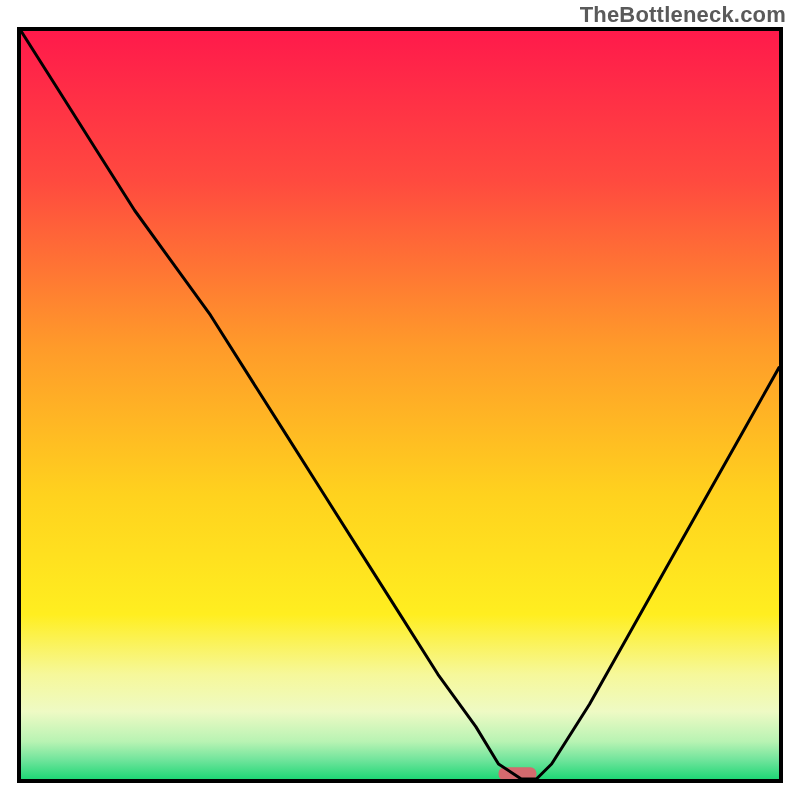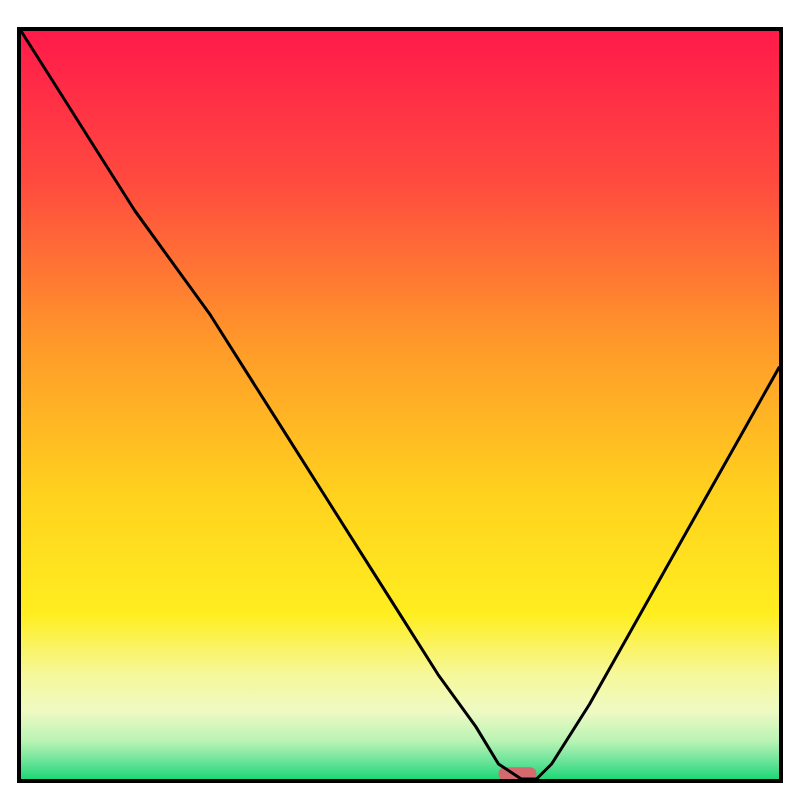--- a/index.html
+++ b/index.html
@@ -39,20 +39,21 @@
   svg.chart {
     display: block;
     width: 100%;
     height: 100%;
   }
 </style>
 </head>
 <body>
 
 <div class="frame">
+  <div class="watermark">TheBottleneck.com</div>
 
   <div class="plot-border">
     <svg class="chart" viewBox="0 0 758 748" preserveAspectRatio="none">
       <defs>
         <linearGradient id="bg-grad" x1="0" y1="0" x2="0" y2="1">
             <stop offset="0.00%" stop-color="#ff1a4b"></stop>
             <stop offset="20.00%" stop-color="#ff4a3f"></stop>
             <stop offset="42.00%" stop-color="#ff9a2a"></stop>
             <stop offset="62.00%" stop-color="#ffd21e"></stop>
             <stop offset="78.00%" stop-color="#ffee20"></stop>

